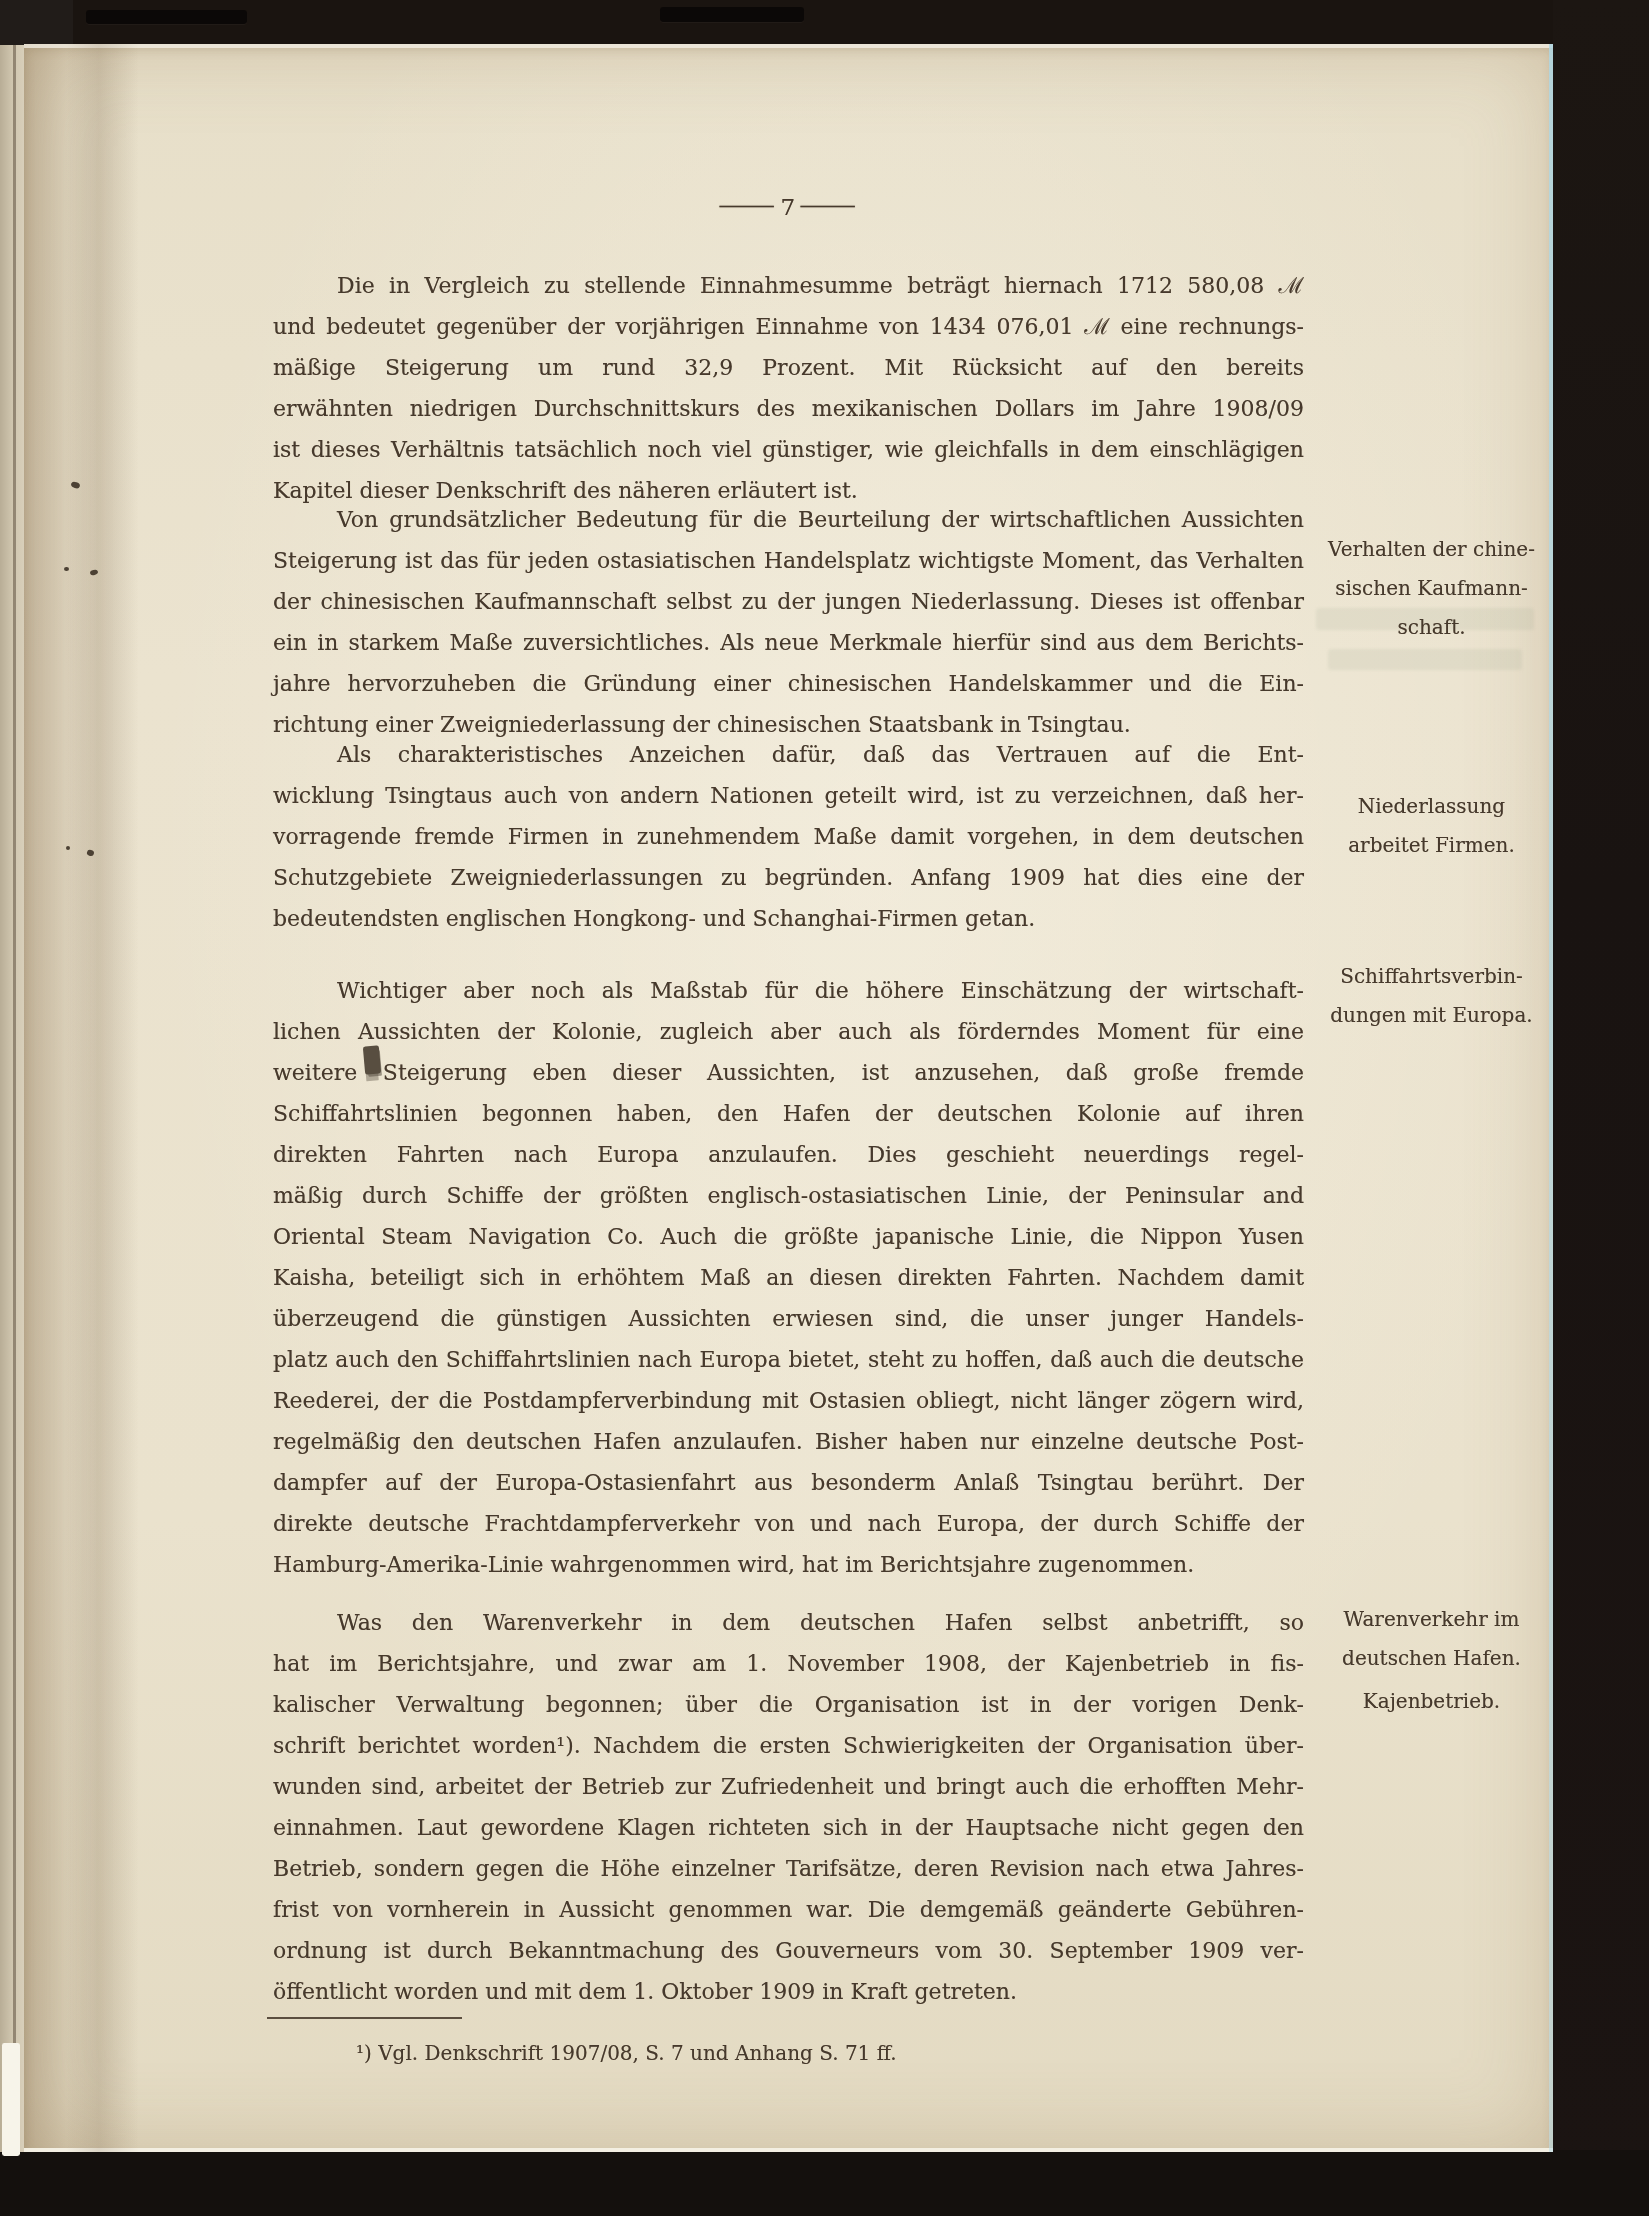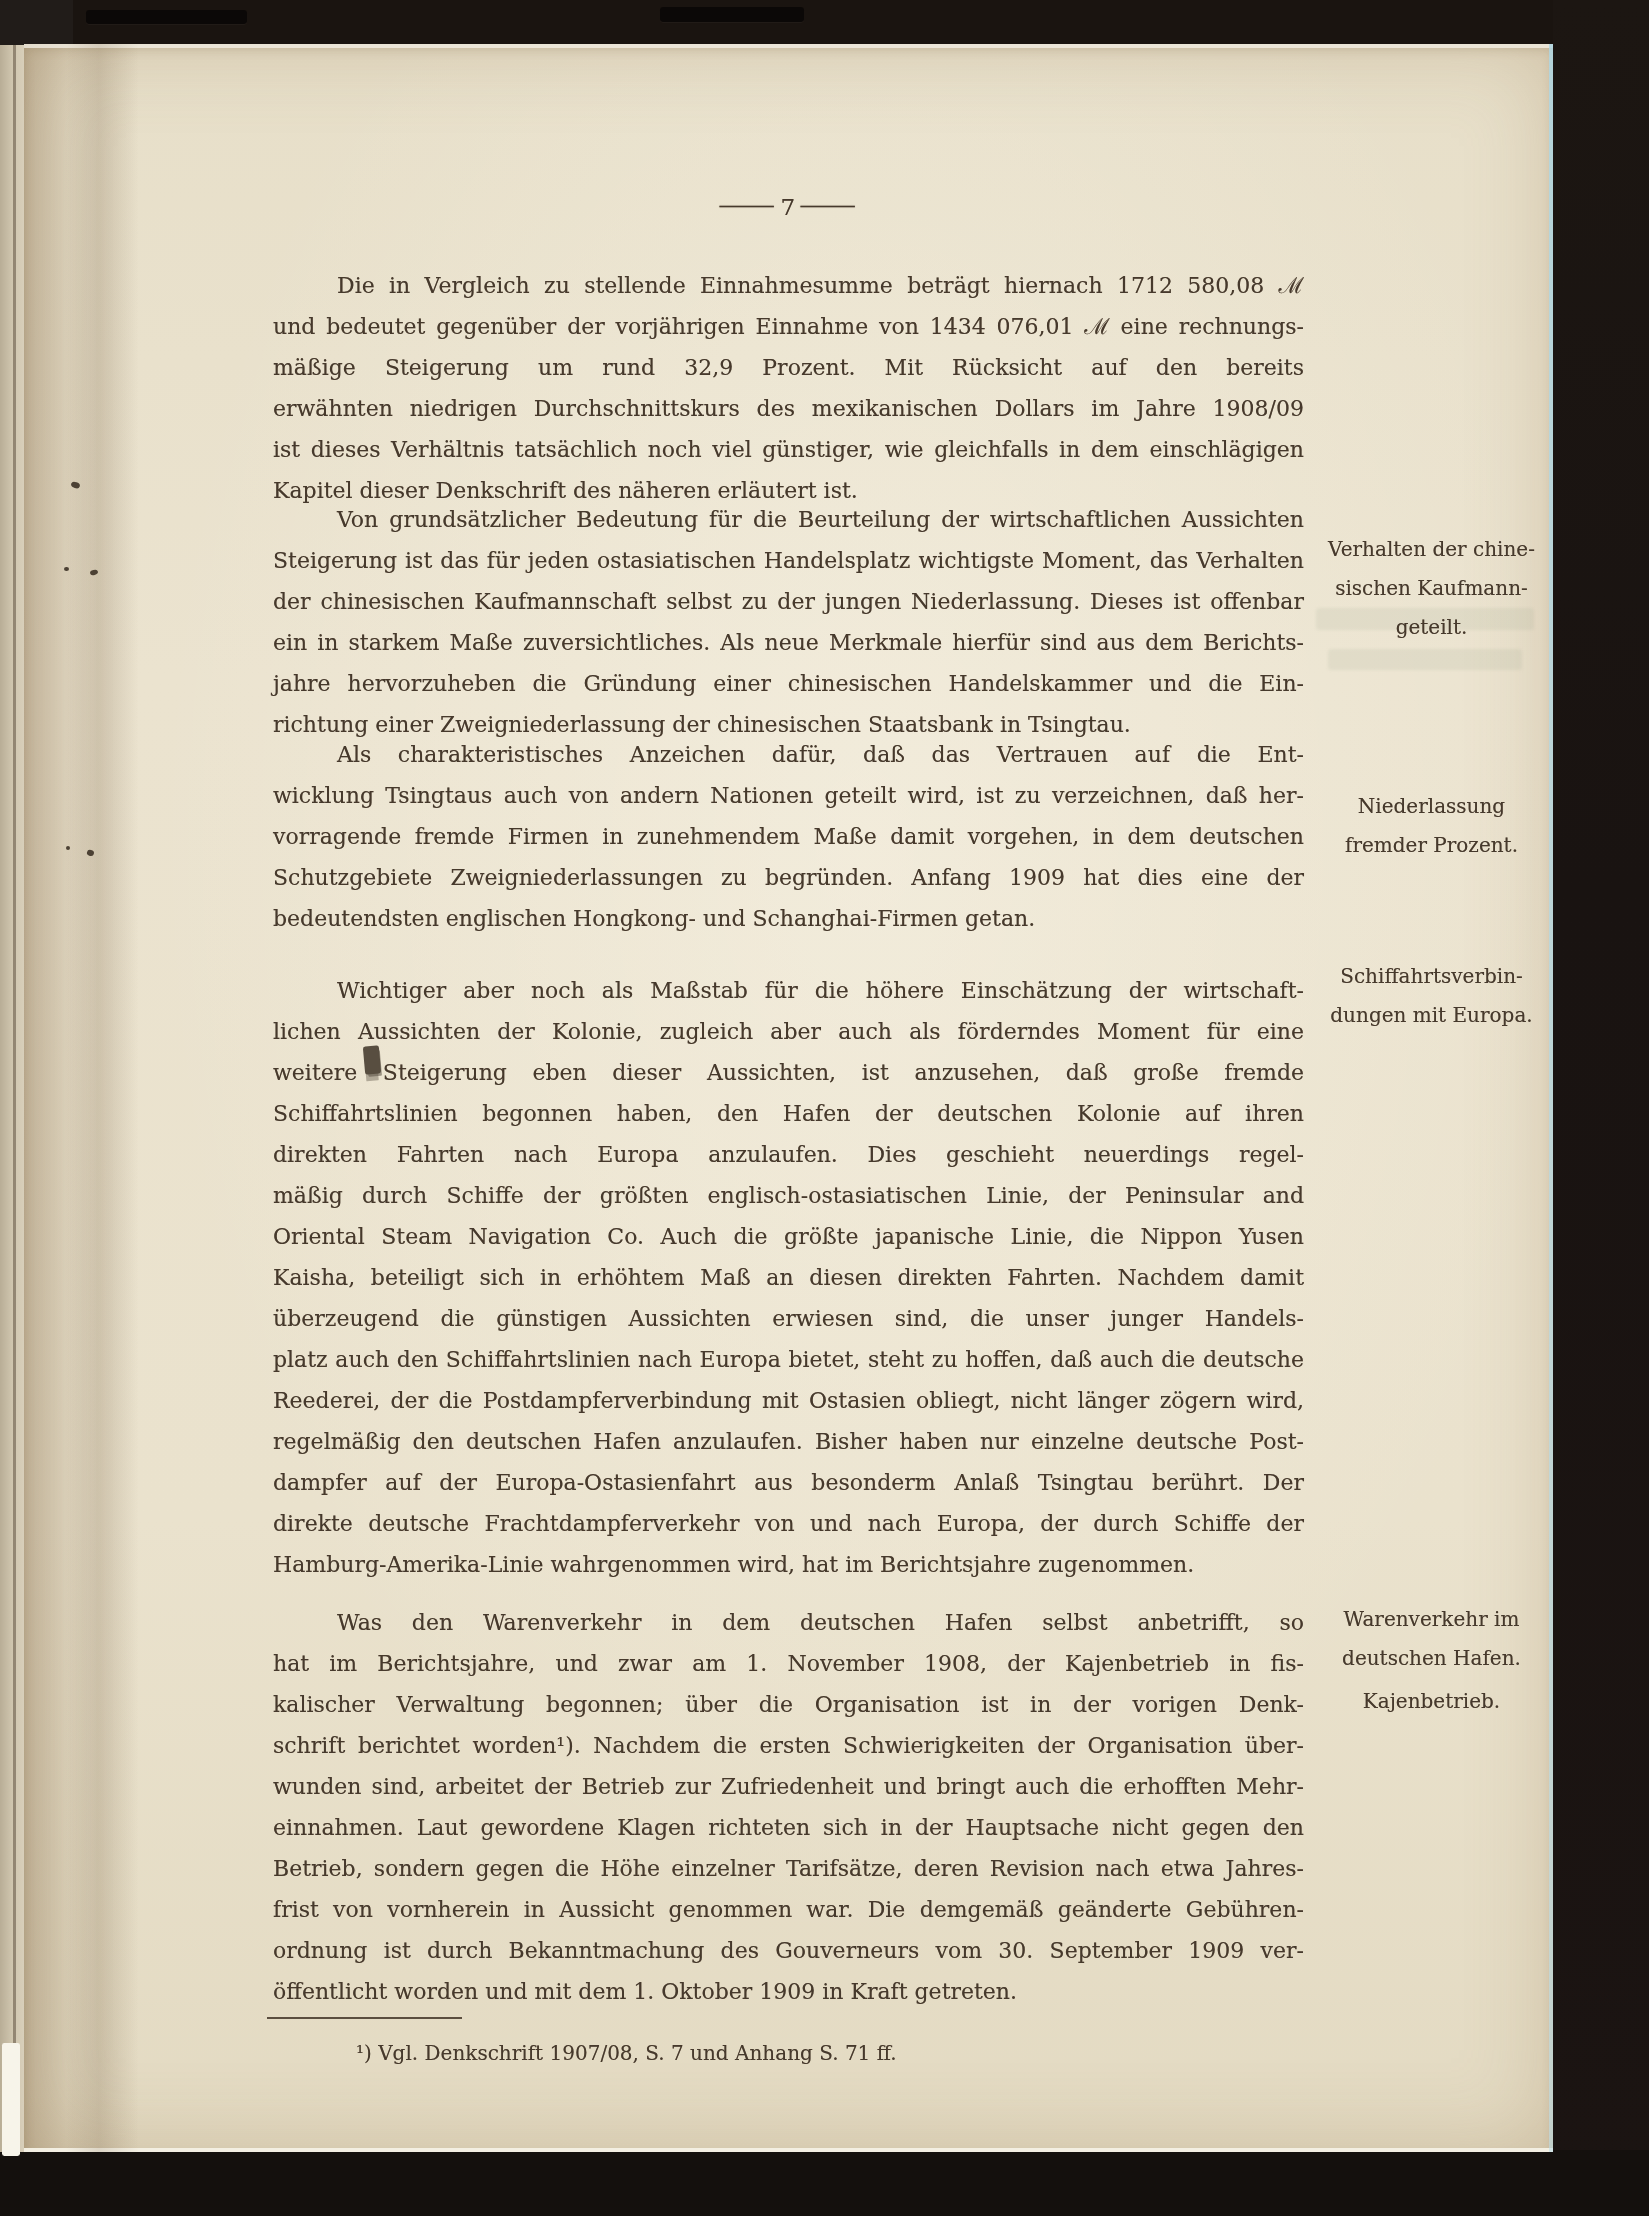--- a/index.html
+++ b/index.html
@@ -161,25 +161,25 @@
     <div class="bline">einnahmen. Laut gewordene Klagen richteten sich in der Hauptsache nicht gegen den</div>
     <div class="bline">Betrieb, sondern gegen die Höhe einzelner Tarifsätze, deren Revision nach etwa Jahres-</div>
     <div class="bline">frist von vornherein in Aussicht genommen war. Die demgemäß geänderte Gebühren-</div>
     <div class="bline">ordnung ist durch Bekanntmachung des Gouverneurs vom 30. September 1909 ver-</div>
     <div class="bline last">öffentlicht worden und mit dem 1. Oktober 1909 in Kraft getreten.</div>
   </div>
 
   <div class="margin-note mn1 ink">
     <div>Verhalten der chine-</div>
     <div>sischen Kaufmann-</div>
-    <div>geteilt.</div>
+    <div>schaft.</div>
   </div>
   <div class="margin-note mn2 ink">
     <div>Niederlassung</div>
-    <div>fremder Prozent.</div>
+    <div>arbeitet Firmen.</div>
   </div>
   <div class="margin-note mn3 ink">
     <div>Schiffahrtsverbin-</div>
     <div>dungen mit Europa.</div>
   </div>
   <div class="margin-note mn4 ink">
     <div>Warenverkehr im</div>
     <div>deutschen Hafen.</div>
   </div>
   <div class="margin-note mn5 ink">

